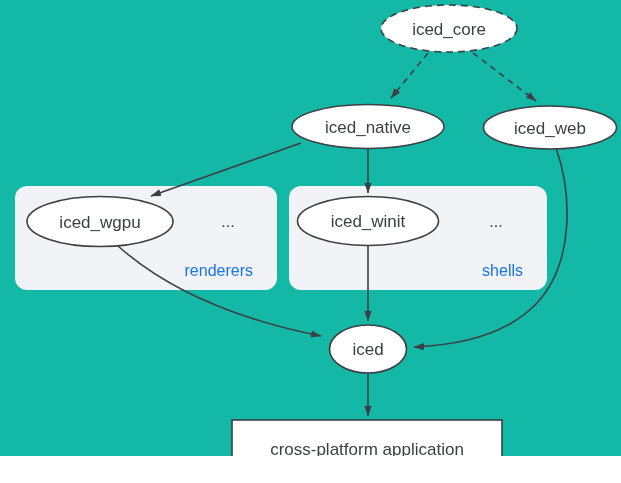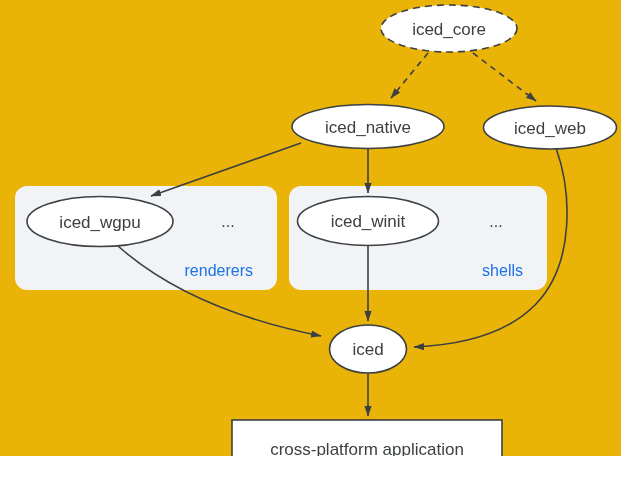--- a/index.html
+++ b/index.html
@@ -4,21 +4,21 @@
 <style>
   html, body {
     margin: 0;
     padding: 0;
     background: #ffffff;
   }
   .canvas {
     position: relative;
     width: 621px;
     height: 456px;
-    background: #eab308;
+    background: #14b8a6;
     font-family: "Liberation Sans", sans-serif;
     overflow: hidden;
   }
   svg { display: block; }
   .node-shape {
     fill: #ffffff;
     stroke: #3c4043;
     stroke-width: 1.6;
   }
   .node-shape.dashed { stroke-dasharray: 7 5; }

